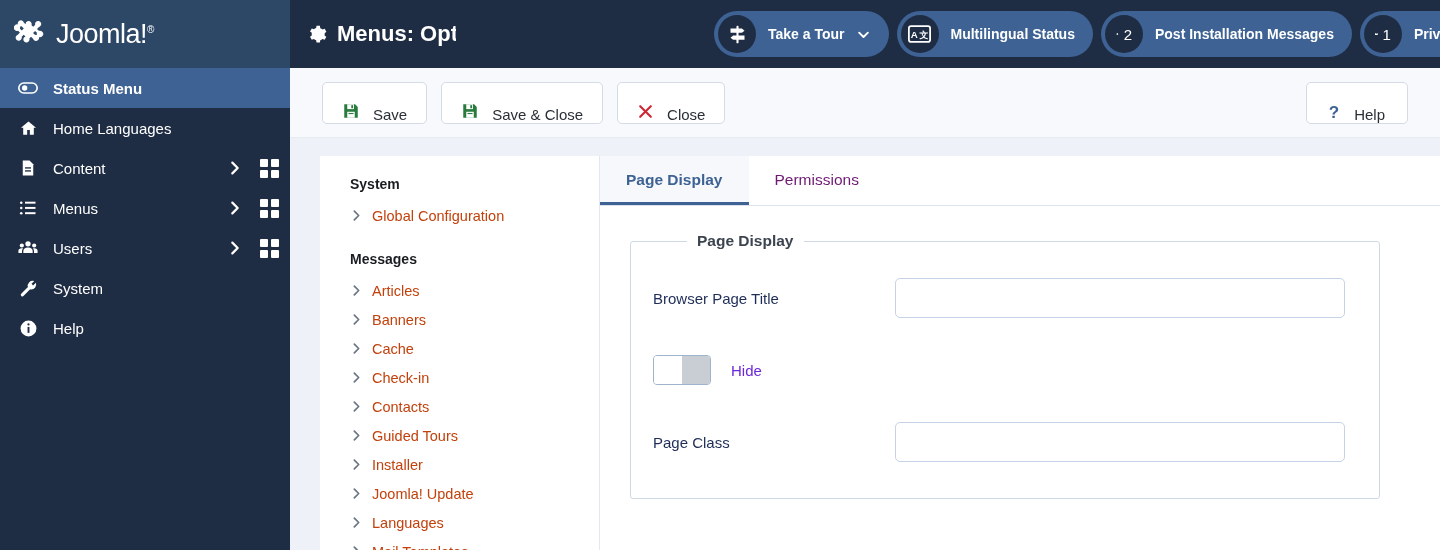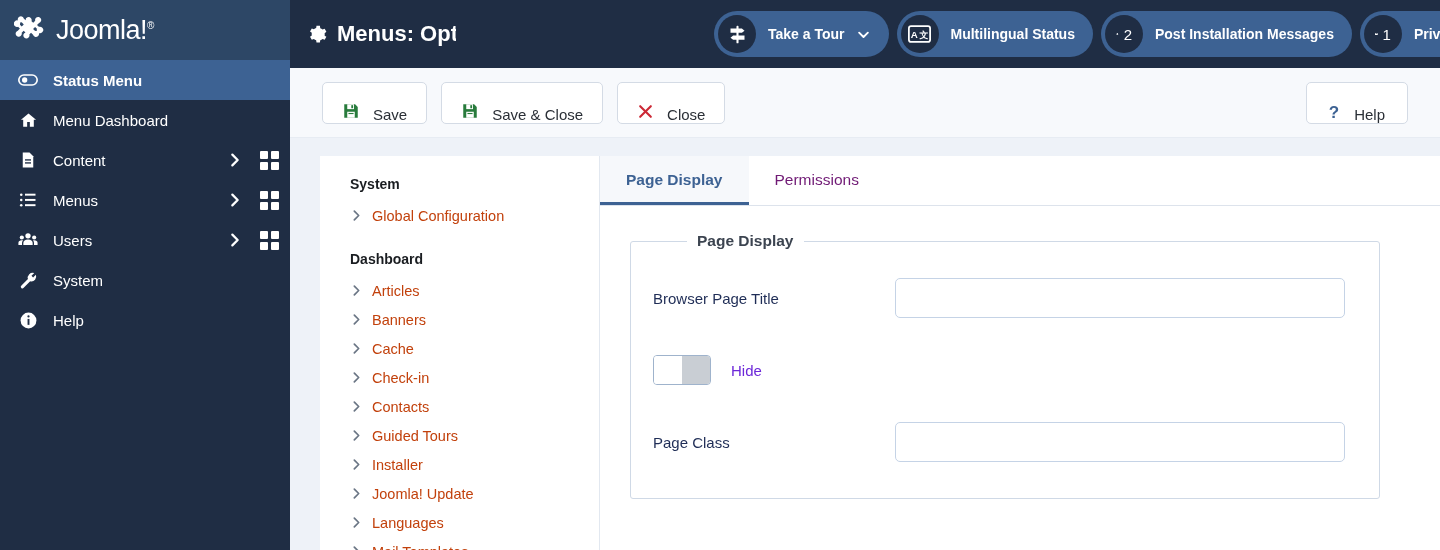--- a/index.html
+++ b/index.html
@@ -13,21 +13,21 @@
   
   .app { display: flex; width: 1440px; height: 550px; }
 
   
   .sidebar {
     width: 290px; flex: 0 0 290px;
     background: #1f2d44;
     display: flex; flex-direction: column;
   }
   .logo-bar {
-    height: 60px; background: #2d4766;
+    height: 68px; background: #2d4766;
     display: flex; align-items: center; padding-left: 14px;
   }
   .logo-mark { width: 34px; height: 34px; flex: 0 0 34px; }
   .logo-text {
     color: #ffffff; font-size: 27px; letter-spacing: -0.5px;
     margin-left: 8px; font-weight: 400;
   }
   .logo-reg { font-size: 10px; vertical-align: super; }
 
   .toggle-row {
@@ -213,21 +213,21 @@
       </span>
       <span class="nav-label">Status Menu</span>
     </div>
 
     <div class="nav-item">
       <span class="nav-icon">
         <svg viewBox="0 0 24 24" width="19" height="19" fill="#ffffff">
             <path d="M12 3 2.5 11h2.8v9h5v-6h3.4v6h5v-9h2.8z"></path>
           </svg>
       </span>
-      <span class="nav-label">Menu Dashboard</span>
+      <span class="nav-label">Home Languages</span>
     </div>
 
     <div class="nav-item">
       <span class="nav-icon">
         <svg viewBox="0 0 24 24" width="18" height="18" fill="#ffffff">
             <path d="M5 2h9l5 5v15H5z"></path>
             <rect x="8" y="11" width="8" height="1.8" fill="#1f2d44"></rect>
             <rect x="8" y="15" width="8" height="1.8" fill="#1f2d44"></rect>
           </svg>
       </span>
@@ -442,21 +442,21 @@
           <div class="cfg-group">System</div>
           <div class="cfg-item">
             <span class="chev">
               <svg viewBox="0 0 24 24" width="13" height="13" fill="none" stroke="#6b7685" stroke-width="3.2" stroke-linecap="round" stroke-linejoin="round">
                   <polyline points="8,4 16,12 8,20"></polyline>
                 </svg>
             </span>
             <span>Global Configuration</span>
           </div>
 
-          <div class="cfg-group gap">Dashboard</div>
+          <div class="cfg-group gap">Messages</div>
 
           <div class="cfg-item">
             <span class="chev">
               <svg viewBox="0 0 24 24" width="13" height="13" fill="none" stroke="#6b7685" stroke-width="3.2" stroke-linecap="round" stroke-linejoin="round">
                   <polyline points="8,4 16,12 8,20"></polyline>
                 </svg>
             </span>
             <span>Articles</span>
           </div>
           <div class="cfg-item">

